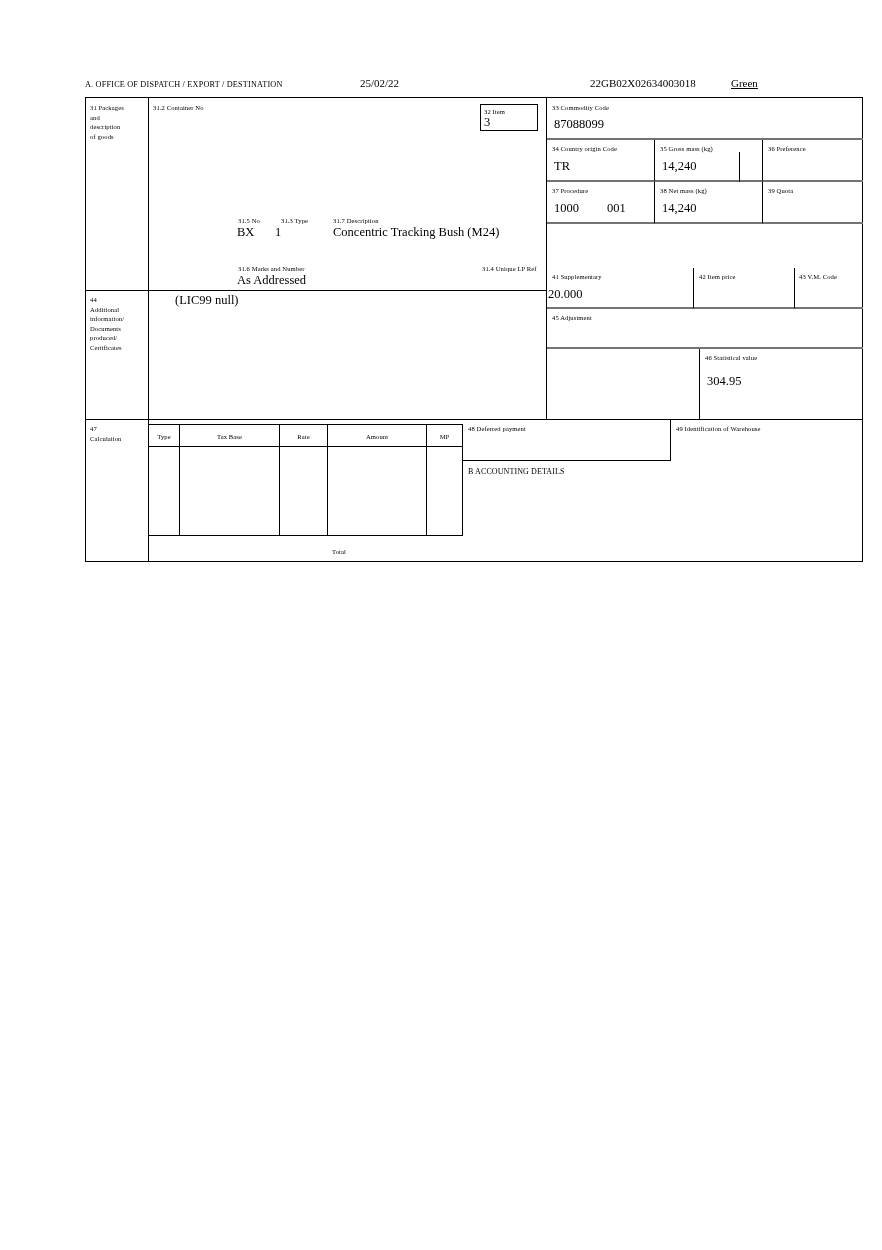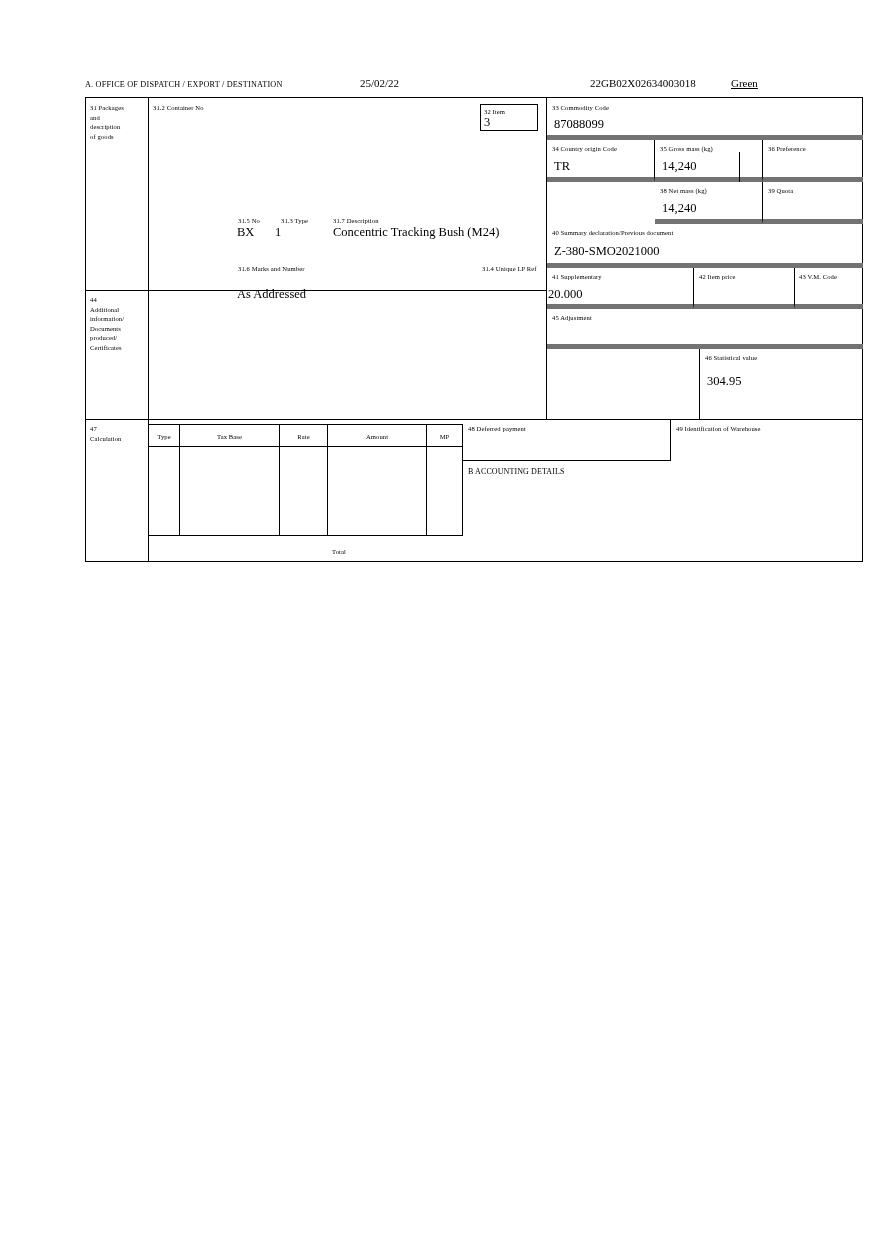--- a/index.html
+++ b/index.html
@@ -65,21 +65,21 @@
     height: 465px;
     border: 1px solid #000;
     box-sizing: border-box;
   }
 
   
   .cell {
     position: absolute;
     box-sizing: border-box;
   }
-  .bb { border-bottom: 5px solid #737373; text-decoration: underline; }
+  .bb { border-bottom: 2px solid #737373; text-decoration: underline; }
   .br { border-right: 1px solid #000; }
   .box { border: 1px solid #000; }
 
   .lbl {
     font-size: 6.6px;
     line-height: 9px;
     letter-spacing: 0.1px;
     white-space: nowrap;
   }
   .lbl-wrap {
@@ -155,21 +155,21 @@
       <div class="lbl" style="position:absolute; left:90px; top:118px;">31.5 No</div>
       <div class="lbl" style="position:absolute; left:133px; top:118px;">31.3 Type</div>
       <div class="lbl" style="position:absolute; left:185px; top:118px;">31.7 Description</div>
 
       <div class="val-lg" style="position:absolute; left:89px; top:127px;">BX</div>
       <div class="val-lg" style="position:absolute; left:127px; top:127px;">1</div>
       <div class="val-lg" style="position:absolute; left:185px; top:127px;">Concentric Tracking Bush (M24)</div>
 
       <div class="lbl" style="position:absolute; left:90px; top:166px;">31.6 Marks and Number</div>
       <div class="lbl" style="position:absolute; left:334px; top:166px;">31.4 Unique LP Ref</div>
-      <div class="val-lg" style="position:absolute; left:89px; top:175px;margin-top:14px;">As Addressed</div>
+      <div class="val-lg" style="position:absolute; left:89px; top:175px;">As Addressed</div>
       <div class="val-lg" style="position:absolute; left:334px; top:175px;"></div>
     </div>
 
     <div class="cell box" style="left:394px; top:6px; width:58px; height:27px;">
       <div class="lbl" style="position:absolute; left:3px; top:2px;">32 Item</div>
       <div class="val-lg" style="position:absolute; left:3px; top:10px;">3</div>
     </div>
 
     <div class="cell bb" style="left:461px; top:0; width:316px; height:42px;">
       <div class="lbl" style="position:absolute; left:5px; top:5px;">33 Commodity Code</div>
@@ -183,33 +183,34 @@
     <div class="cell bb br" style="left:569px; top:42px; width:108px; height:42px;">
       <div class="lbl" style="position:absolute; left:5px; top:4px;">35 Gross mass (kg)</div>
       <div class="val-lg" style="position:absolute; left:7px; top:19px;">14,240</div>
       <div class="vline" style="left:84px; top:12px; height:30px;"></div>
     </div>
     <div class="cell bb" style="left:677px; top:42px; width:100px; height:42px;">
       <div class="lbl" style="position:absolute; left:5px; top:4px;">36 Preference</div>
       <div class="val-lg" style="position:absolute; left:7px; top:19px;"></div>
     </div>
 
+    <div class="cell bb br" style="left:461px; top:84px; width:108px; height:42px;">
+      <div class="lbl" style="position:absolute; left:5px; top:4px;">37 Procedure</div>
+      <div class="val-lg" style="position:absolute; left:7px; top:19px;">1000</div>
+      <div class="val-lg" style="position:absolute; left:60px; top:19px;">001</div>
+    </div>
     <div class="cell bb br" style="left:569px; top:84px; width:108px; height:42px;">
       <div class="lbl" style="position:absolute; left:5px; top:4px;">38 Net mass (kg)</div>
       <div class="val-lg" style="position:absolute; left:7px; top:19px;">14,240</div>
     </div>
     <div class="cell bb" style="left:677px; top:84px; width:100px; height:42px;">
       <div class="lbl" style="position:absolute; left:5px; top:4px;">39 Quota</div>
       <div class="val-lg" style="position:absolute; left:7px; top:19px;"></div>
     </div>
 
-    <div class="cell bb" style="left:461px; top:126px; width:316px; height:44px;">
-      <div class="lbl" style="position:absolute; left:5px; top:4px;">40 Summary declaration/Previous document</div>
-      <div class="val-lg" style="position:absolute; left:7px; top:20px;">Z-380-SMO2021000</div>
-    </div>
 
     <div class="cell bb br" style="left:461px; top:170px; width:147px; height:41px;">
       <div class="lbl" style="position:absolute; left:5px; top:4px;">41 Supplementary</div>
       <div class="val-lg" style="position:absolute; left:1px; top:19px;">20.000</div>
     </div>
     <div class="cell bb br" style="left:608px; top:170px; width:101px; height:41px;">
       <div class="lbl" style="position:absolute; left:5px; top:4px;">42 Item price</div>
       <div class="val-lg" style="position:absolute; left:7px; top:19px;"></div>
     </div>
     <div class="cell bb" style="left:709px; top:170px; width:68px; height:41px;">
@@ -235,20 +236,23 @@
     <div class="cell" style="left:0; top:192px; width:62px; height:129px;">
       <div class="lbl-wrap" style="position:absolute; left:4px; top:5px; width:56px;">
         <div>44</div>
         <div>Additional</div>
         <div>information/</div>
         <div>Documents</div>
         <div>produced/</div>
         <div>Certificates</div>
       </div>
     </div>
+    <div class="cell" style="left:62px; top:192px; width:398px; height:129px;">
+      <div class="val-lg" style="position:absolute; left:27px; top:3px;">(LIC99 null)</div>
+    </div>
 
     <div class="hline" style="left:0; top:321px; width:776px;"></div>
 
     <div class="cell" style="left:0; top:321px; width:62px; height:143px;">
       <div class="lbl-wrap" style="position:absolute; left:4px; top:5px; width:56px;">
         <div>47</div>
         <div>Calculation</div>
       </div>
     </div>
 

